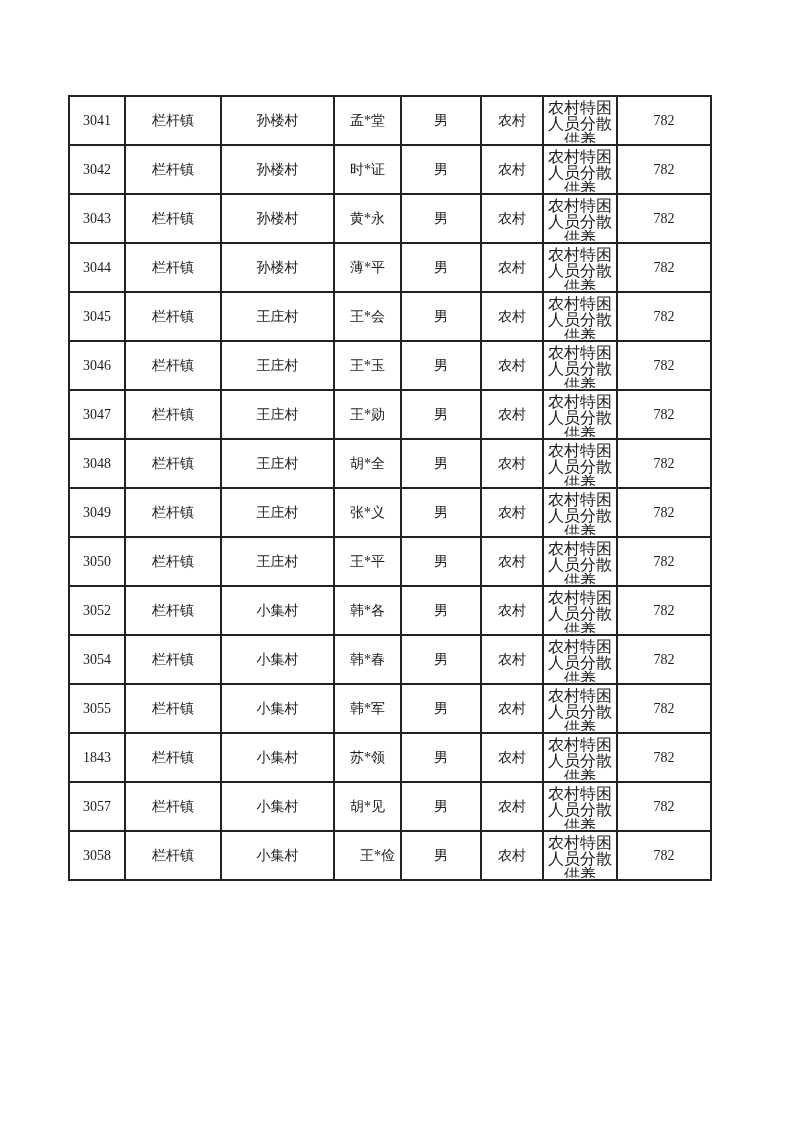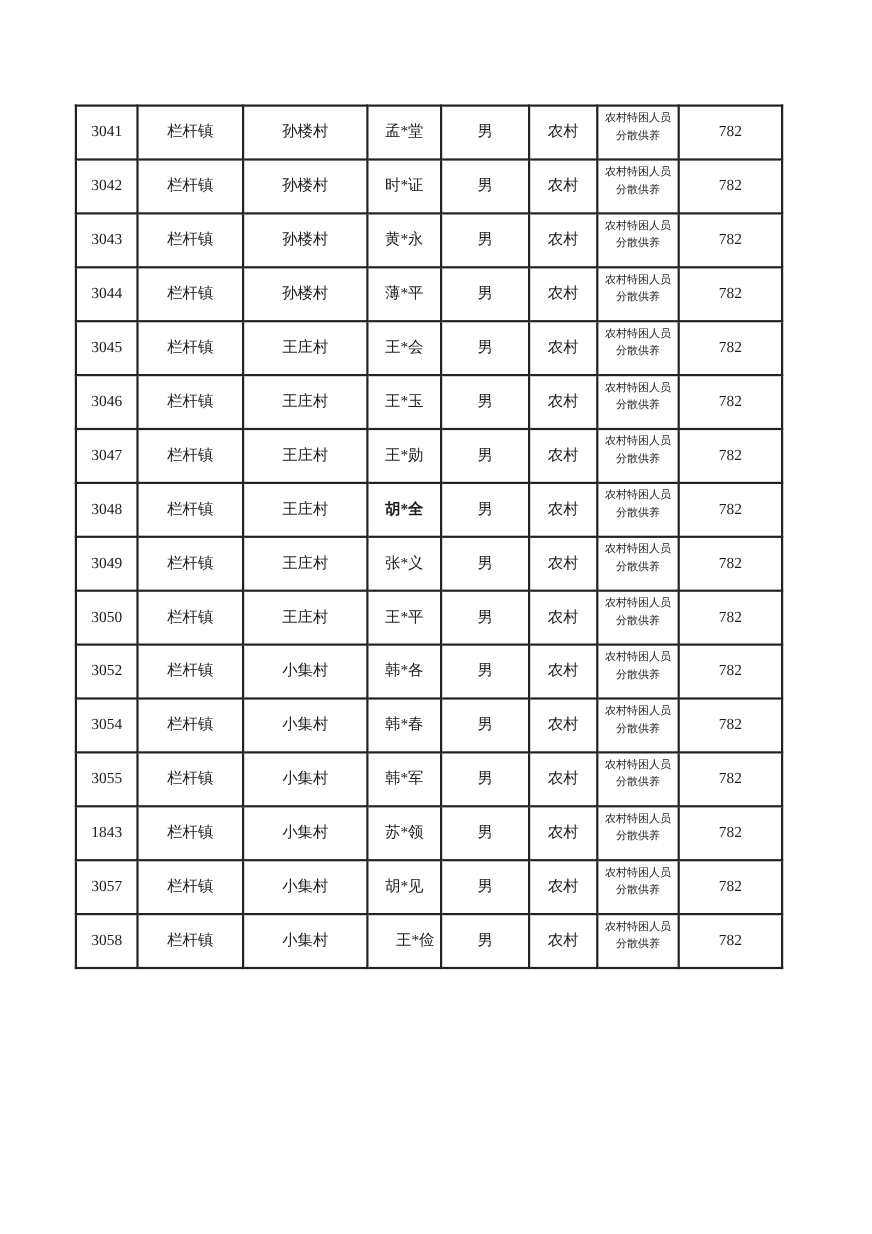--- a/index.html
+++ b/index.html
@@ -35,21 +35,21 @@
   }
   td.c-cat {
     vertical-align: top;
   }
   .cat-box {
     box-sizing: border-box;
     height: 45px;
     overflow: hidden;
     padding: 2px 3px 0 3px;
     line-height: 16px;
-    font-size: 10px;
+    font-size: 16px;
     text-align: center;
     word-break: break-all;
     font-family: Liberation Serif, serif;
   }
 </style>
 </head>
 <body style="background: rgb(255, 255, 255); color: rgb(28, 28, 28);">
 
 <table class="records">
   <colgroup>
@@ -144,21 +144,21 @@
     <td class="c-residence" style="border-color: rgb(34, 34, 34);">农村</td>
     <td class="c-cat" style="border-color: rgb(34, 34, 34);">
       <div class="cat-box">农村特困人员分散供养</div>
     </td>
     <td class="c-amount" style="border-color: rgb(34, 34, 34);">782</td>
   </tr>
       <tr>
     <td class="c-serial" style="border-color: rgb(34, 34, 34);">3048</td>
     <td class="c-town" style="border-color: rgb(34, 34, 34);">栏杆镇</td>
     <td class="c-village" style="border-color: rgb(34, 34, 34);">王庄村</td>
-    <td class="c-name" style="border-color: rgb(34, 34, 34); font-weight: bold;">胡*全</td>
+    <td class="c-name" style="border-color: rgb(34, 34, 34);">胡*全</td>
     <td class="c-gender" style="border-color: rgb(34, 34, 34);">男</td>
     <td class="c-residence" style="border-color: rgb(34, 34, 34);">农村</td>
     <td class="c-cat" style="border-color: rgb(34, 34, 34);">
       <div class="cat-box">农村特困人员分散供养</div>
     </td>
     <td class="c-amount" style="border-color: rgb(34, 34, 34);">782</td>
   </tr>
       <tr>
     <td class="c-serial" style="border-color: rgb(34, 34, 34);">3049</td>
     <td class="c-town" style="border-color: rgb(34, 34, 34);">栏杆镇</td>

